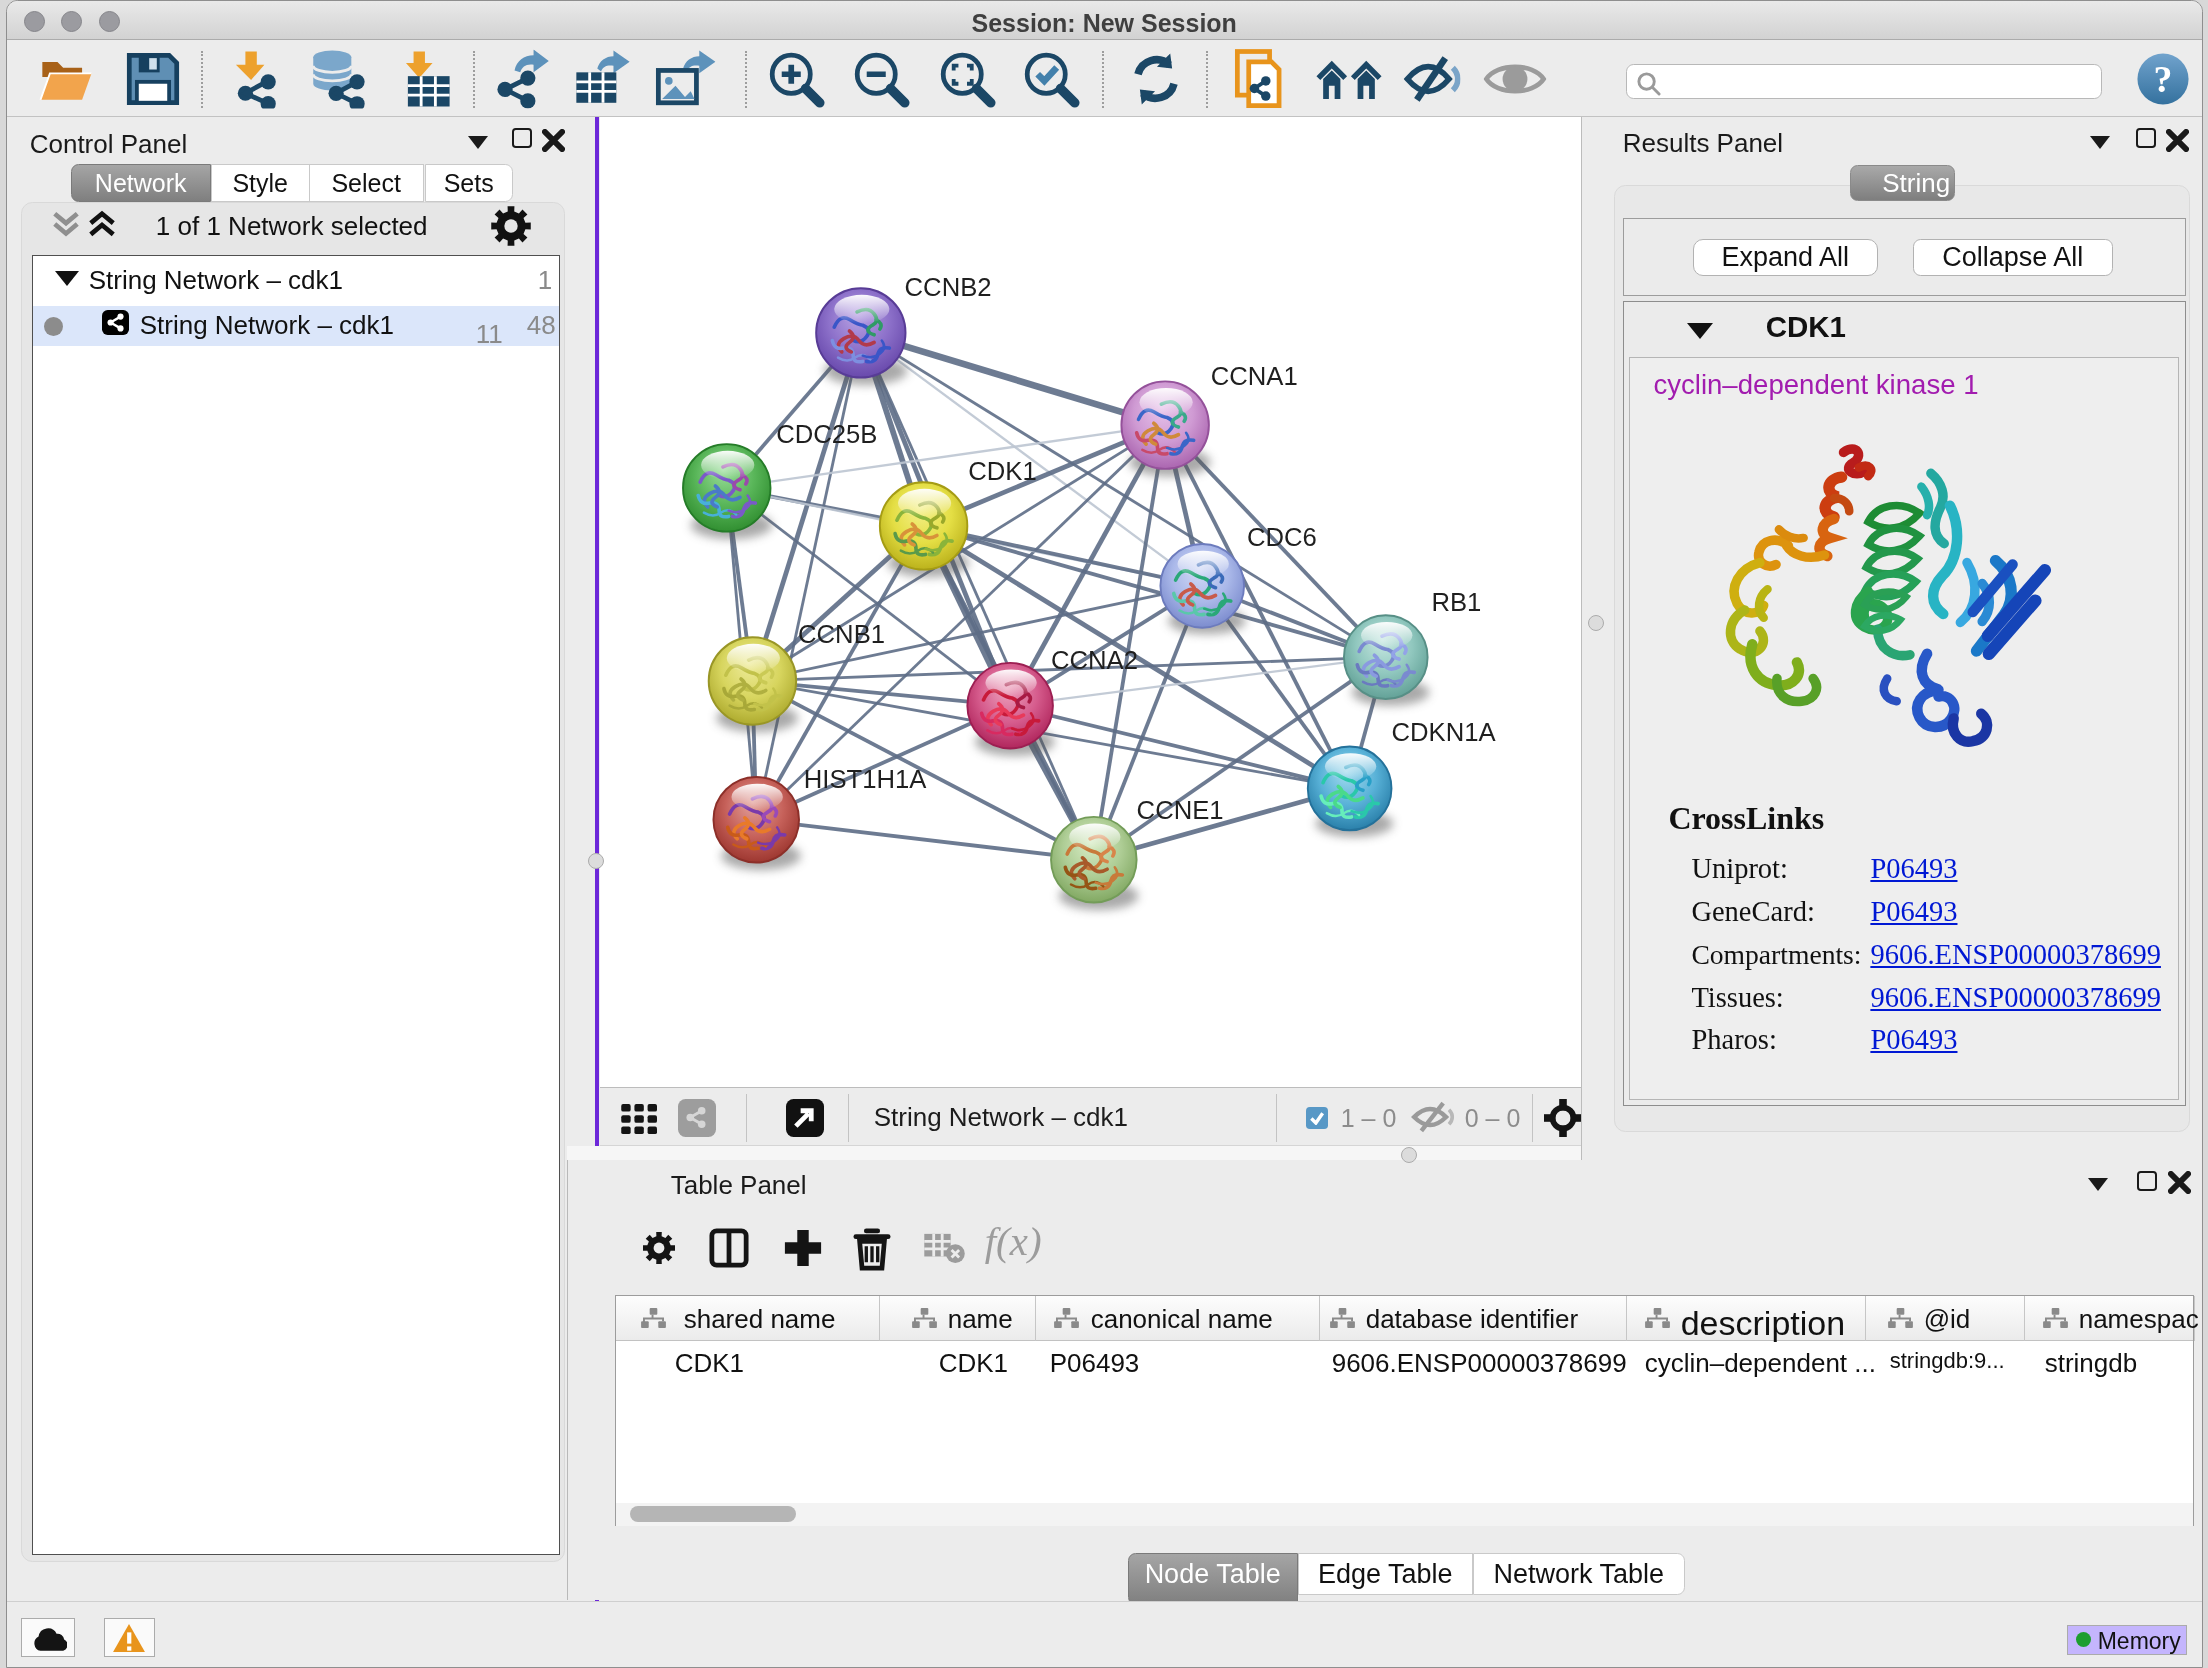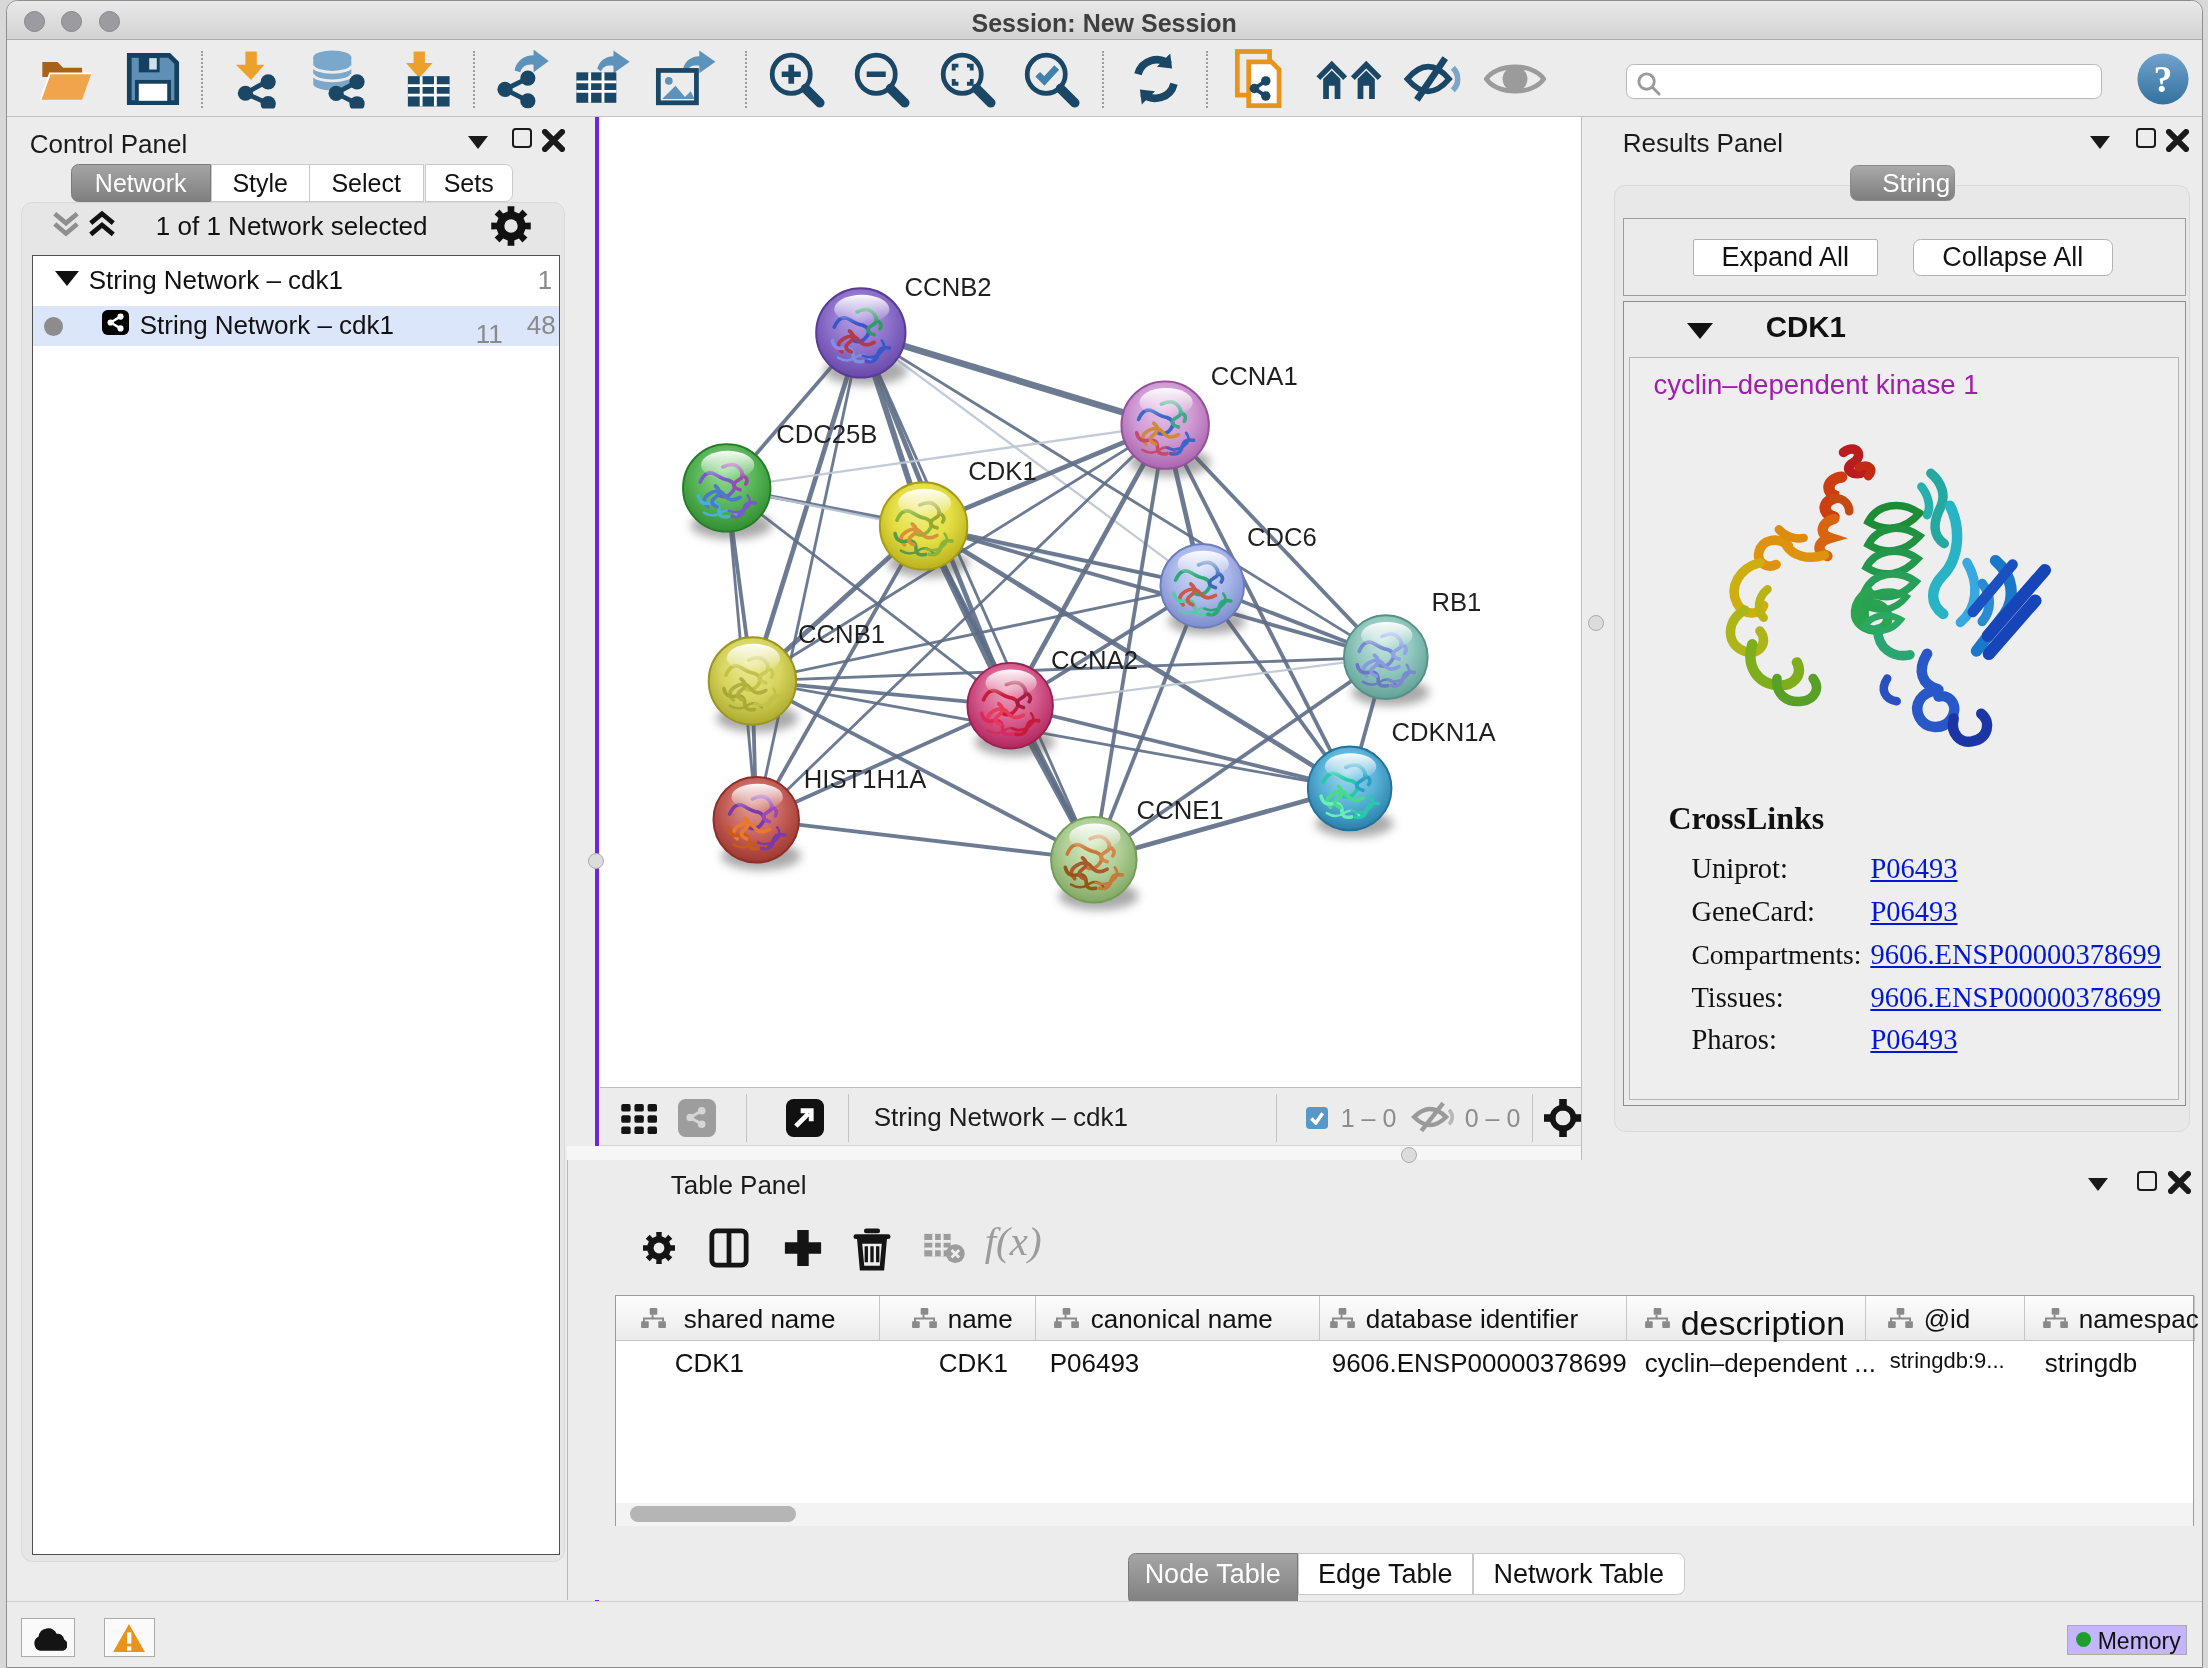--- a/index.html
+++ b/index.html
@@ -543,21 +543,21 @@
     <div class="ptitle" style="position:absolute;left:41px;top:10.5px;">Results Panel</div>
     <div class="abs" style="left:508px;top:15px;"><span class="wbtn-tri"></span></div>
     <div class="abs" style="left:554px;top:11.4px;"><span class="wbtn-box"></span></div>
     <svg class="abs" style="left:584px;top:12.4px" width="23" height="23" viewBox="0 0 24 24">
         <path d="M3 3 L21 21 M21 3 L3 21" stroke="#1a1a1a" stroke-width="6" stroke-linecap="round"></path>
       </svg>
     <div class="abs" style="left:32px;top:68px;width:576px;height:947px;background:#e8e8e8;border:1px solid #d9d9d9;border-radius:11.4px;"></div>
     <div class="abs" style="left:268px;top:48px;width:105px;height:36px;background:linear-gradient(#a9a9a9,#7e7e7e);border:1px solid #8a8a8a;border-radius:7.6px;color:#fff;font-size:26px;text-align:center;line-height:34px;padding-left:28px;">String</div>
 
     <div class="abs" style="left:41px;top:101px;width:563px;height:78px;background:#ebebeb;border:1px solid #9c9c9c;">
-      <div class="abs" style="left:69px;top:20px;width:185px;height:37px;background:#fff;border:1px solid #b2b2b2;border-radius:2px;font-size:27px;color:#111;text-align:center;line-height:35px;">Expand All</div>
+      <div class="abs" style="left:69px;top:20px;width:185px;height:37px;background:#fff;border:1px solid #b2b2b2;border-radius:10px;font-size:27px;color:#111;text-align:center;line-height:35px;">Expand All</div>
       <div class="abs" style="left:289px;top:20px;width:200px;height:37px;background:#fff;border:1px solid #b2b2b2;border-radius:7.6px;font-size:27px;color:#111;text-align:center;line-height:35px;">Collapse All</div>
     </div>
 
     <div class="abs" style="left:41px;top:184px;width:563px;height:805px;background:#ebebeb;border:1px solid #8d8d8d;">
       <span class="abs" style="left:63px;top:21px;width:0;height:0;border-left:13.3px solid transparent;border-right:13.3px solid transparent;border-top:16px solid #111;"></span>
       <span class="abs" style="left:142px;top:7.6px;font-size:29.5px;font-weight:bold;color:#111;">CDK1</span>
       <div class="abs" style="left:5.7px;top:55px;width:550px;height:743px;background:#eeeeee;border:1px solid #b5b5b5;">
         <div class="abs" style="left:23px;top:11.4px;font-size:27.6px;color:#a21caf;">cyclin–dependent kinase 1</div>
 
         <svg class="abs" style="left:52px;top:81px" width="380" height="328" viewBox="0 0 400 345">

